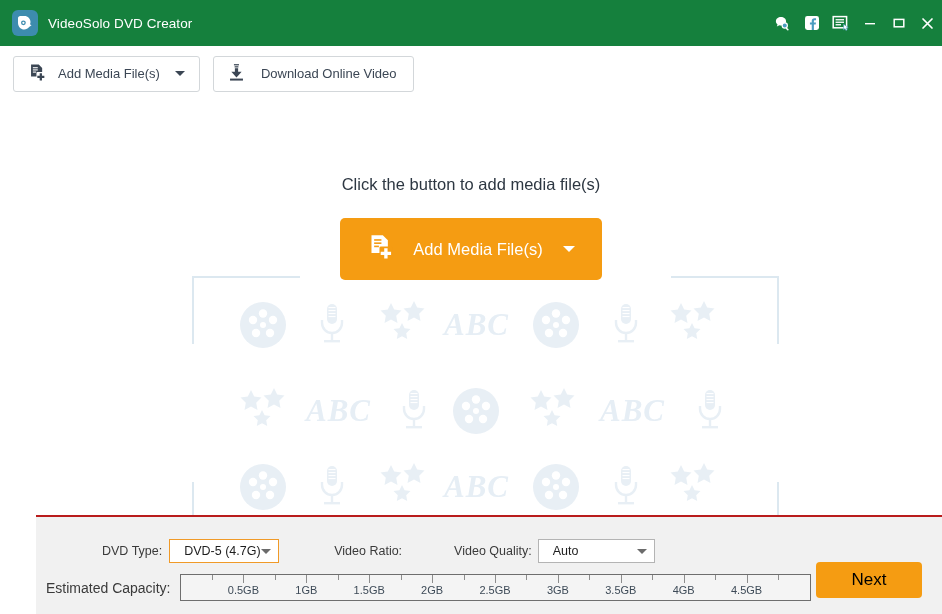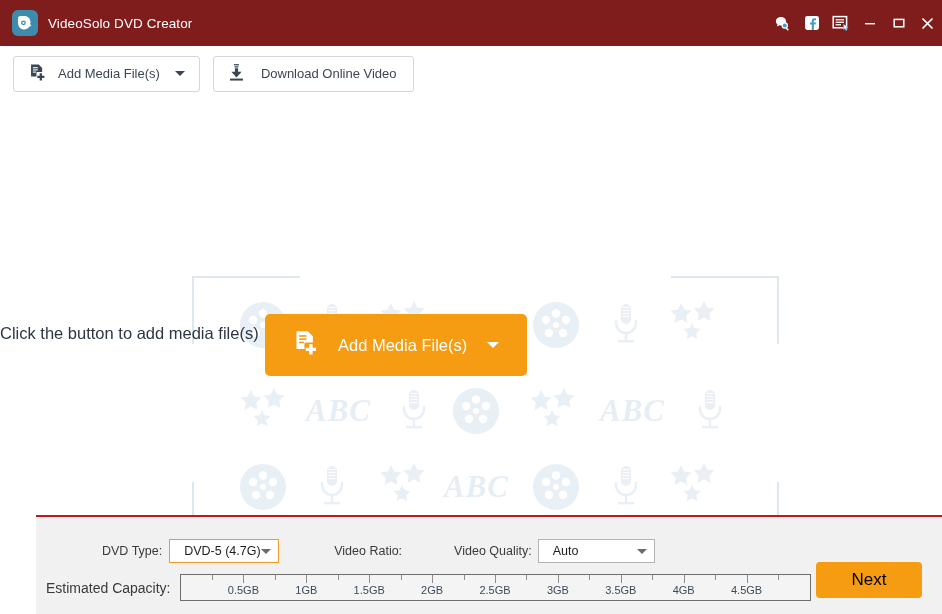--- a/index.html
+++ b/index.html
@@ -12,21 +12,21 @@
   .app {
     position: relative;
     width: 942px; height: 614px;
     background: #ffffff;
     display: flex; flex-direction: column;
   }
 
   
   .titlebar {
     height: 46px; flex: 0 0 46px;
-    background: #7f1d1d;
+    background: #15803d;
     display: flex; align-items: center;
     padding: 0 0 0 12px;
     position: relative;
   }
   .app-logo {
     width: 26px; height: 26px; border-radius: 6px;
     background: #3d8cae;
     display: flex; align-items: center; justify-content: center;
     flex: 0 0 26px;
   }
@@ -108,24 +108,23 @@
   }
   .wm { position: absolute; color: #e8eff5; }
   .wm.abc {
     font-size: 31px; font-style: italic; font-weight: 700;
     letter-spacing: 1px; color: #e6eef5;
     font-family: "Liberation Serif", serif;
   }
 
   .center-stack {
     position: absolute; left: 0; top: 0; width: 942px; height: 100%;
-    display: flex; flex-direction: row; align-items: center;
+    display: flex; flex-direction: column; align-items: center;
     justify-content: flex-start;
     padding-top: 74px;
-    gap: 6px;
   }
   .hint {
     font-size: 16.5px; color: #2d3742;
     margin-bottom: 24px;
   }
   .add-big {
     width: 262px; height: 62px;
     background: #f59c12; border: none; border-radius: 5px;
     display: flex; align-items: center; justify-content: center;
     gap: 18px; cursor: pointer;

